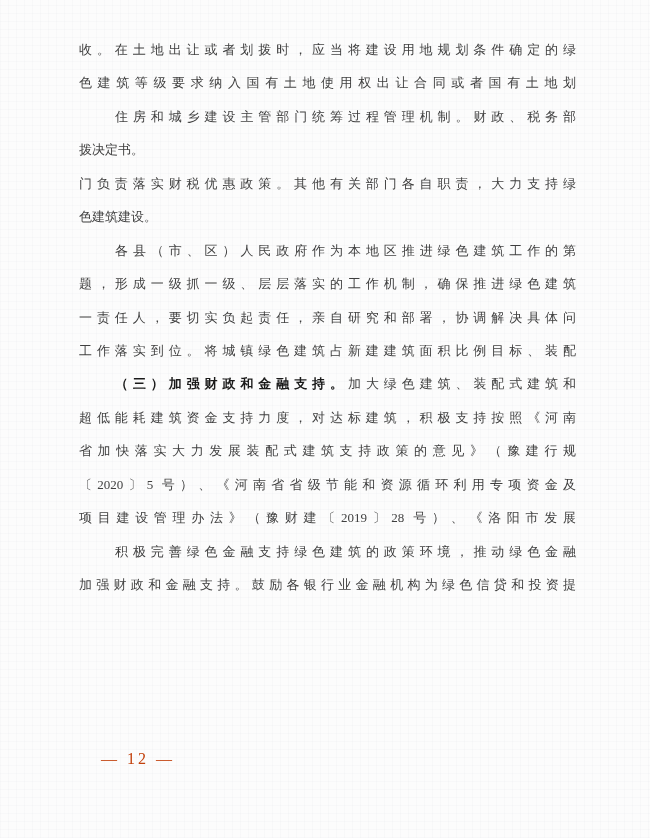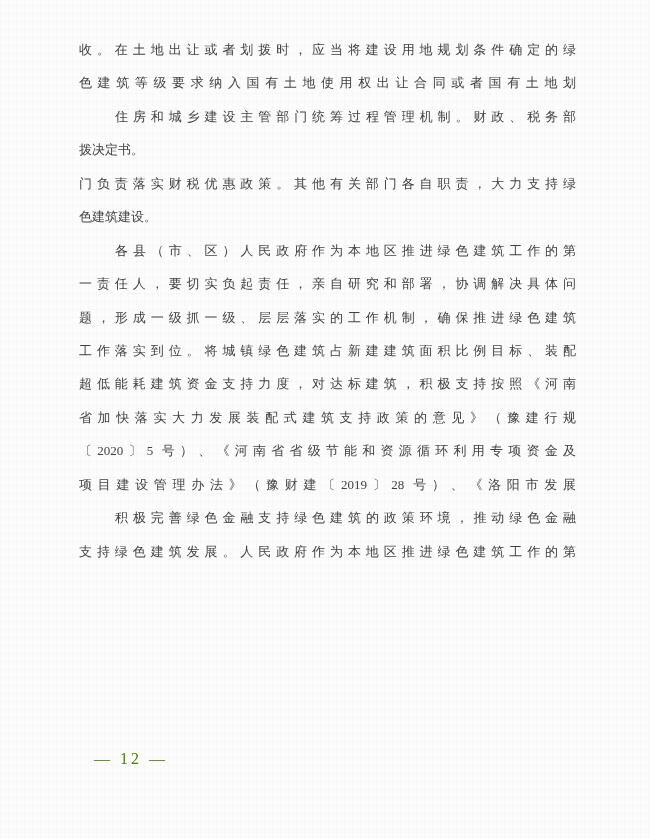--- a/index.html
+++ b/index.html
@@ -43,52 +43,55 @@
   }
   .line.indent {
     text-indent: 36px;
   }
   .line b {
     font-weight: 700;
     color: #1a1a1a;
   }
   .footer {
     position: absolute;
-    left: 94px;
+    left: 101px;
     top: 750px;
     font-size: 16px;
     letter-spacing: 3px;
-    color: #4d7c0f;
+    color: #c2410c;
   }
 </style>
 </head>
 <body>
 
 <div class="page">
 
   <div class="text-block">
 
     <div class="line">收。在土地出让或者划拨时，应当将建设用地规划条件确定的绿</div>
     <div class="line">色建筑等级要求纳入国有土地使用权出让合同或者国有土地划</div>
     <div class="line indent">住房和城乡建设主管部门统筹过程管理机制。财政、税务部</div>
 
     <div class="line end">拨决定书。</div>
     <div class="line">门负责落实财税优惠政策。其他有关部门各自职责，大力支持绿</div>
     <div class="line end">色建筑建设。</div>
 
     <div class="line indent">各县（市、区）人民政府作为本地区推进绿色建筑工作的第</div>
+    <div class="line">题，形成一级抓一级、层层落实的工作机制，确保推进绿色建筑</div>
     <div class="line">一责任人，要切实负起责任，亲自研究和部署，协调解决具体问</div>
-    <div class="line">题，形成一级抓一级、层层落实的工作机制，确保推进绿色建筑</div>
     <div class="line">工作落实到位。将城镇绿色建筑占新建建筑面积比例目标、装配</div>
 
+    <div class="line indent">
+      <b>（三）加强财政和金融支持。</b><span>加大绿色建筑、装配式建筑和</span>
+    </div>
     <div class="line">超低能耗建筑资金支持力度，对达标建筑，积极支持按照《河南</div>
     <div class="line">省加快落实大力发展装配式建筑支持政策的意见》（豫建行规</div>
     <div class="line">〔2020〕5 号）、《河南省省级节能和资源循环利用专项资金及</div>
     <div class="line">项目建设管理办法》（豫财建〔2019〕28 号）、《洛阳市发展</div>
 
     <div class="line indent">积极完善绿色金融支持绿色建筑的政策环境，推动绿色金融</div>
-    <div class="line">支持绿色建筑发展。人民政府作为本地区推进绿色建筑工作的第</div>
+    <div class="line">加强财政和金融支持。鼓励各银行业金融机构为绿色信贷和投资提</div>
 
   </div>
 
   <div class="footer">— 12 —</div>
 
 </div>
 
 </body></html>

